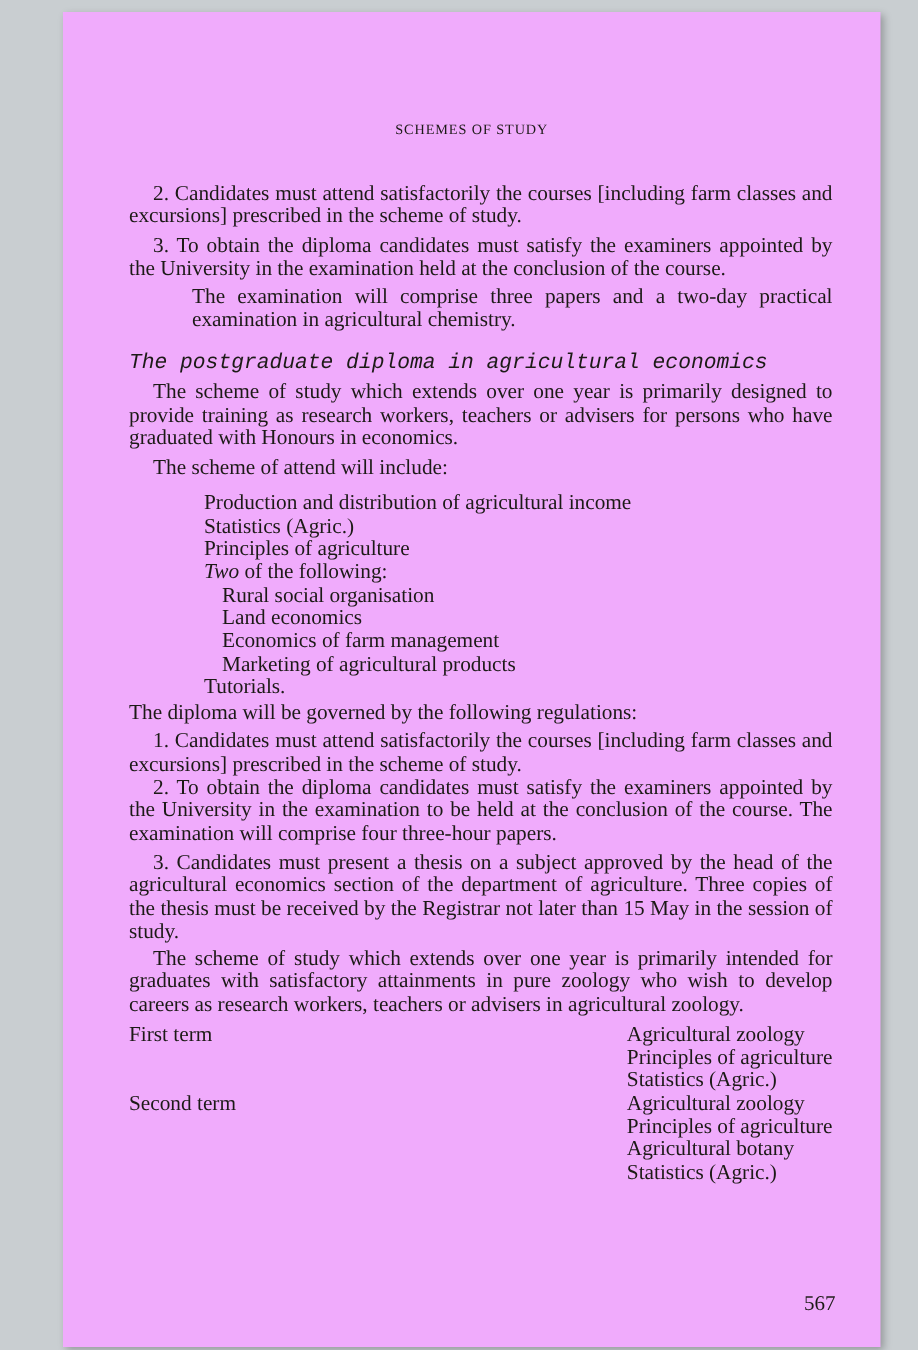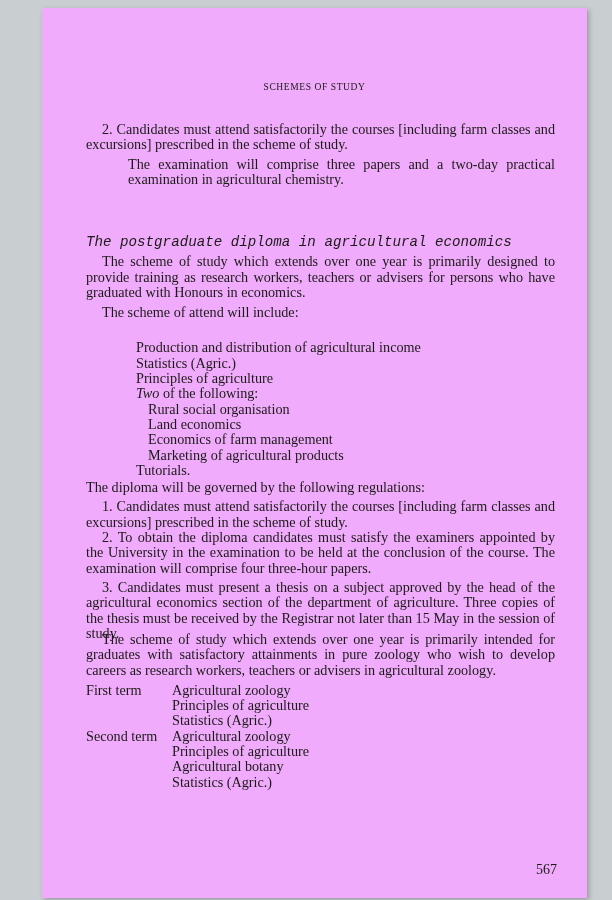--- a/index.html
+++ b/index.html
@@ -31,46 +31,47 @@
     text-align: center;
     font-size: 9.5px;
     letter-spacing: 0.6px;
   }
   p { margin: 0; text-align: justify; }
   .ind { text-indent: 16px; }
   .blk { position: absolute; left: 0; width: 100%; }
   .heading { font-style: italic; font-family: Liberation Mono, monospace; }
   .list1 { padding-left: 50px; }
   .list2 { padding-left: 62px; }
-  .term-row { display: flex; }
+  .term-row { display: flex; justify-content: space-between; }
   .term-label { width: 86px; flex: none; }
   .page-num {
     position: absolute;
     right: 30px; top: 854px;
     font-size: 14px;
   }
 </style>
 </head>
 <body>
 
 <div class="page">
   <div class="running-head">SCHEMES OF STUDY</div>
 
   <div class="content">
 
     <div class="blk" style="top:114px;">
       <p class="ind">2. Candidates must attend satisfactorily the courses [including farm classes and excursions] prescribed in the scheme of study.</p>
+      <p class="ind" style="margin-top:4px;">3. To obtain the diploma candidates must satisfy the examiners appointed by the University in the examination held at the conclusion of the course.</p>
       <p style="margin-top:4px;margin-left:42px;">The examination will comprise three papers and a two-day practical examination in agricultural chemistry.</p>
     </div>
 
     <div class="blk" style="top:227px;">
       <p class="heading">The postgraduate diploma in agricultural economics</p>
       <p class="ind" style="margin-top:4px;">The scheme of study which extends over one year is primarily designed to provide training as research workers, teachers or advisers for persons who have graduated with Honours in economics.</p>
       <p class="ind" style="margin-top:5px;">The scheme of attend will include:</p>
-      <div class="list1" style="margin-top:20px;">
+      <div class="list1" style="margin-top:8px;">
         <div>Production and distribution of agricultural income</div>
         <div>Statistics (Agric.)</div>
         <div>Principles of agriculture</div>
         <div><i>Two</i><span> of the following:</span></div>
       </div>
       <div class="list2">
         <div>Rural social organisation</div>
         <div>Land economics</div>
         <div>Economics of farm management</div>
         <div>Marketing of agricultural products</div>

